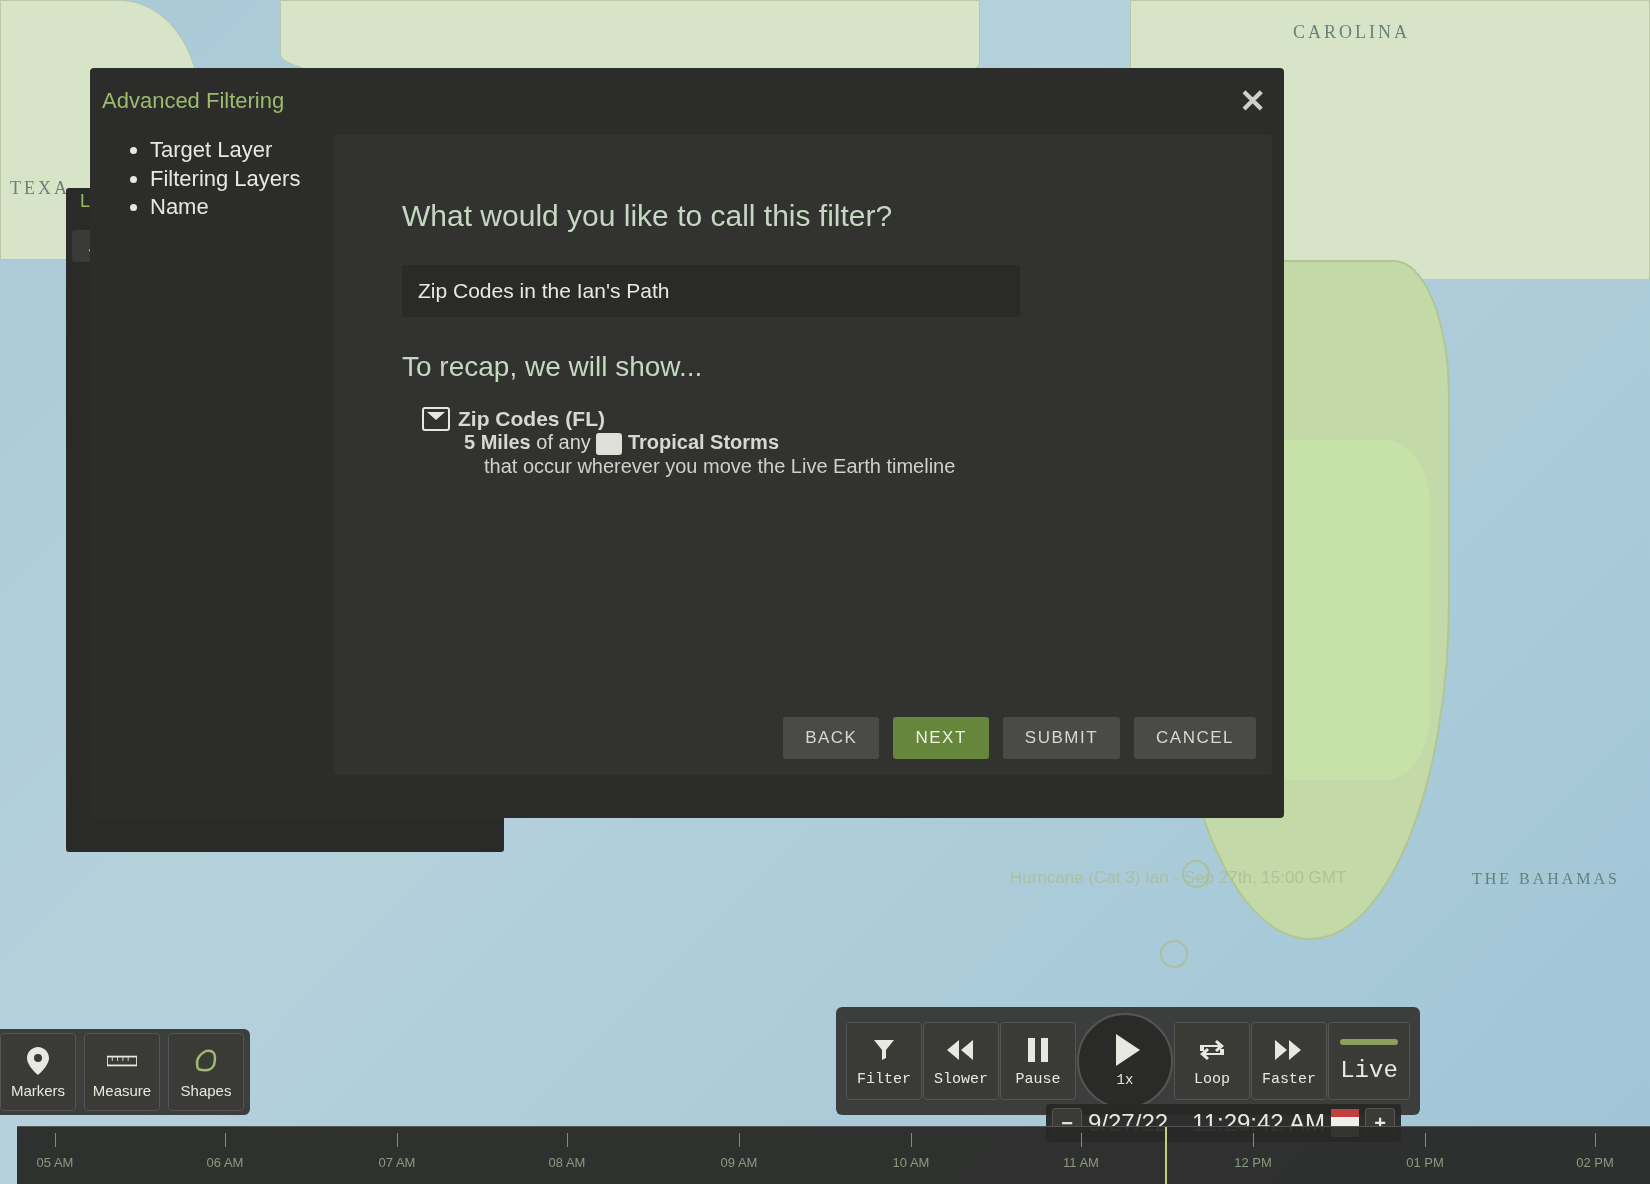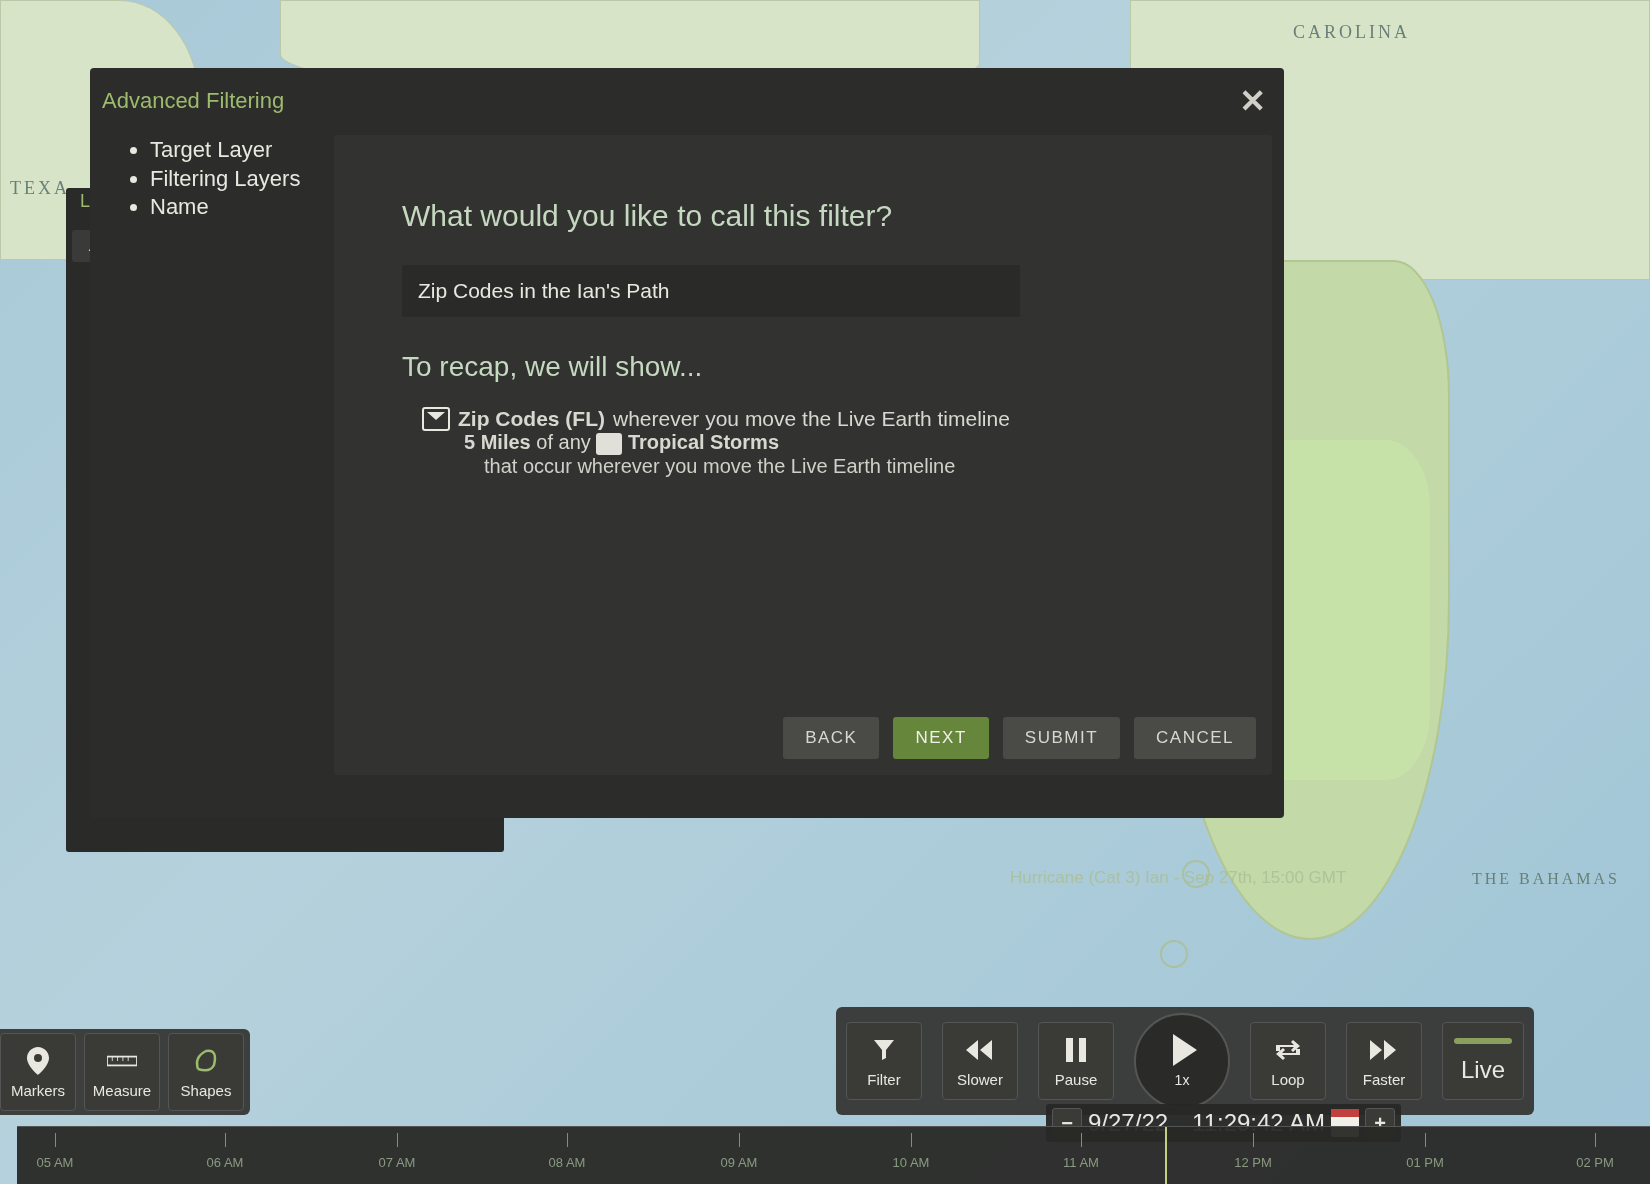--- a/index.html
+++ b/index.html
@@ -223,25 +223,26 @@
     gap: 8px;
     padding: 4px 6px 4px 0;
     background: rgba(50,50,48,0.92);
     border-radius: 0 6px 6px 0;
     text-align: center;
   }
   .playback-cluster {
     position: absolute;
     bottom: 69px; left: 836px;
     display: flex;
-    gap: 20px;
+    gap: 1px;
     padding: 6px 10px;
     background: rgba(50,50,48,0.92);
     border-radius: 6px;
     align-items: center;
+    font-family: Liberation Mono, monospace;
   }
   .tool-btn {
     width: 76px; height: 78px;
     background: #3a3a36;
     border: 1px solid #555;
     border-radius: 4px;
     display: flex;
     flex-direction: column;
     align-items: center;
     justify-content: center;
@@ -360,21 +361,20 @@
     <li>Name</li>
   </ul>
   <div class="modal-body">
     <div class="body-inner">
       <div class="question">What would you like to call this filter?</div>
       <input class="filter-input" value="Zip Codes in the Ian's Path" style="">
       <div class="recap-title">To recap, we will show...</div>
       <div class="recap-line1">
         <span class="recap-icon"></span>
         <span class="bold">Zip Codes (FL)</span>
-        <span>wherever you move the Live Earth timeline</span>
       </div>
       <div class="recap-sub2">
         <span class="bold">5 Miles</span>
         <span>of any</span>
         <span class="storm-icon"></span>
         <span class="bold">Tropical Storms</span>
       </div>
       <div class="recap-sub3">that occur wherever you move the Live Earth timeline</div>
     </div>
     <div class="modal-buttons">

